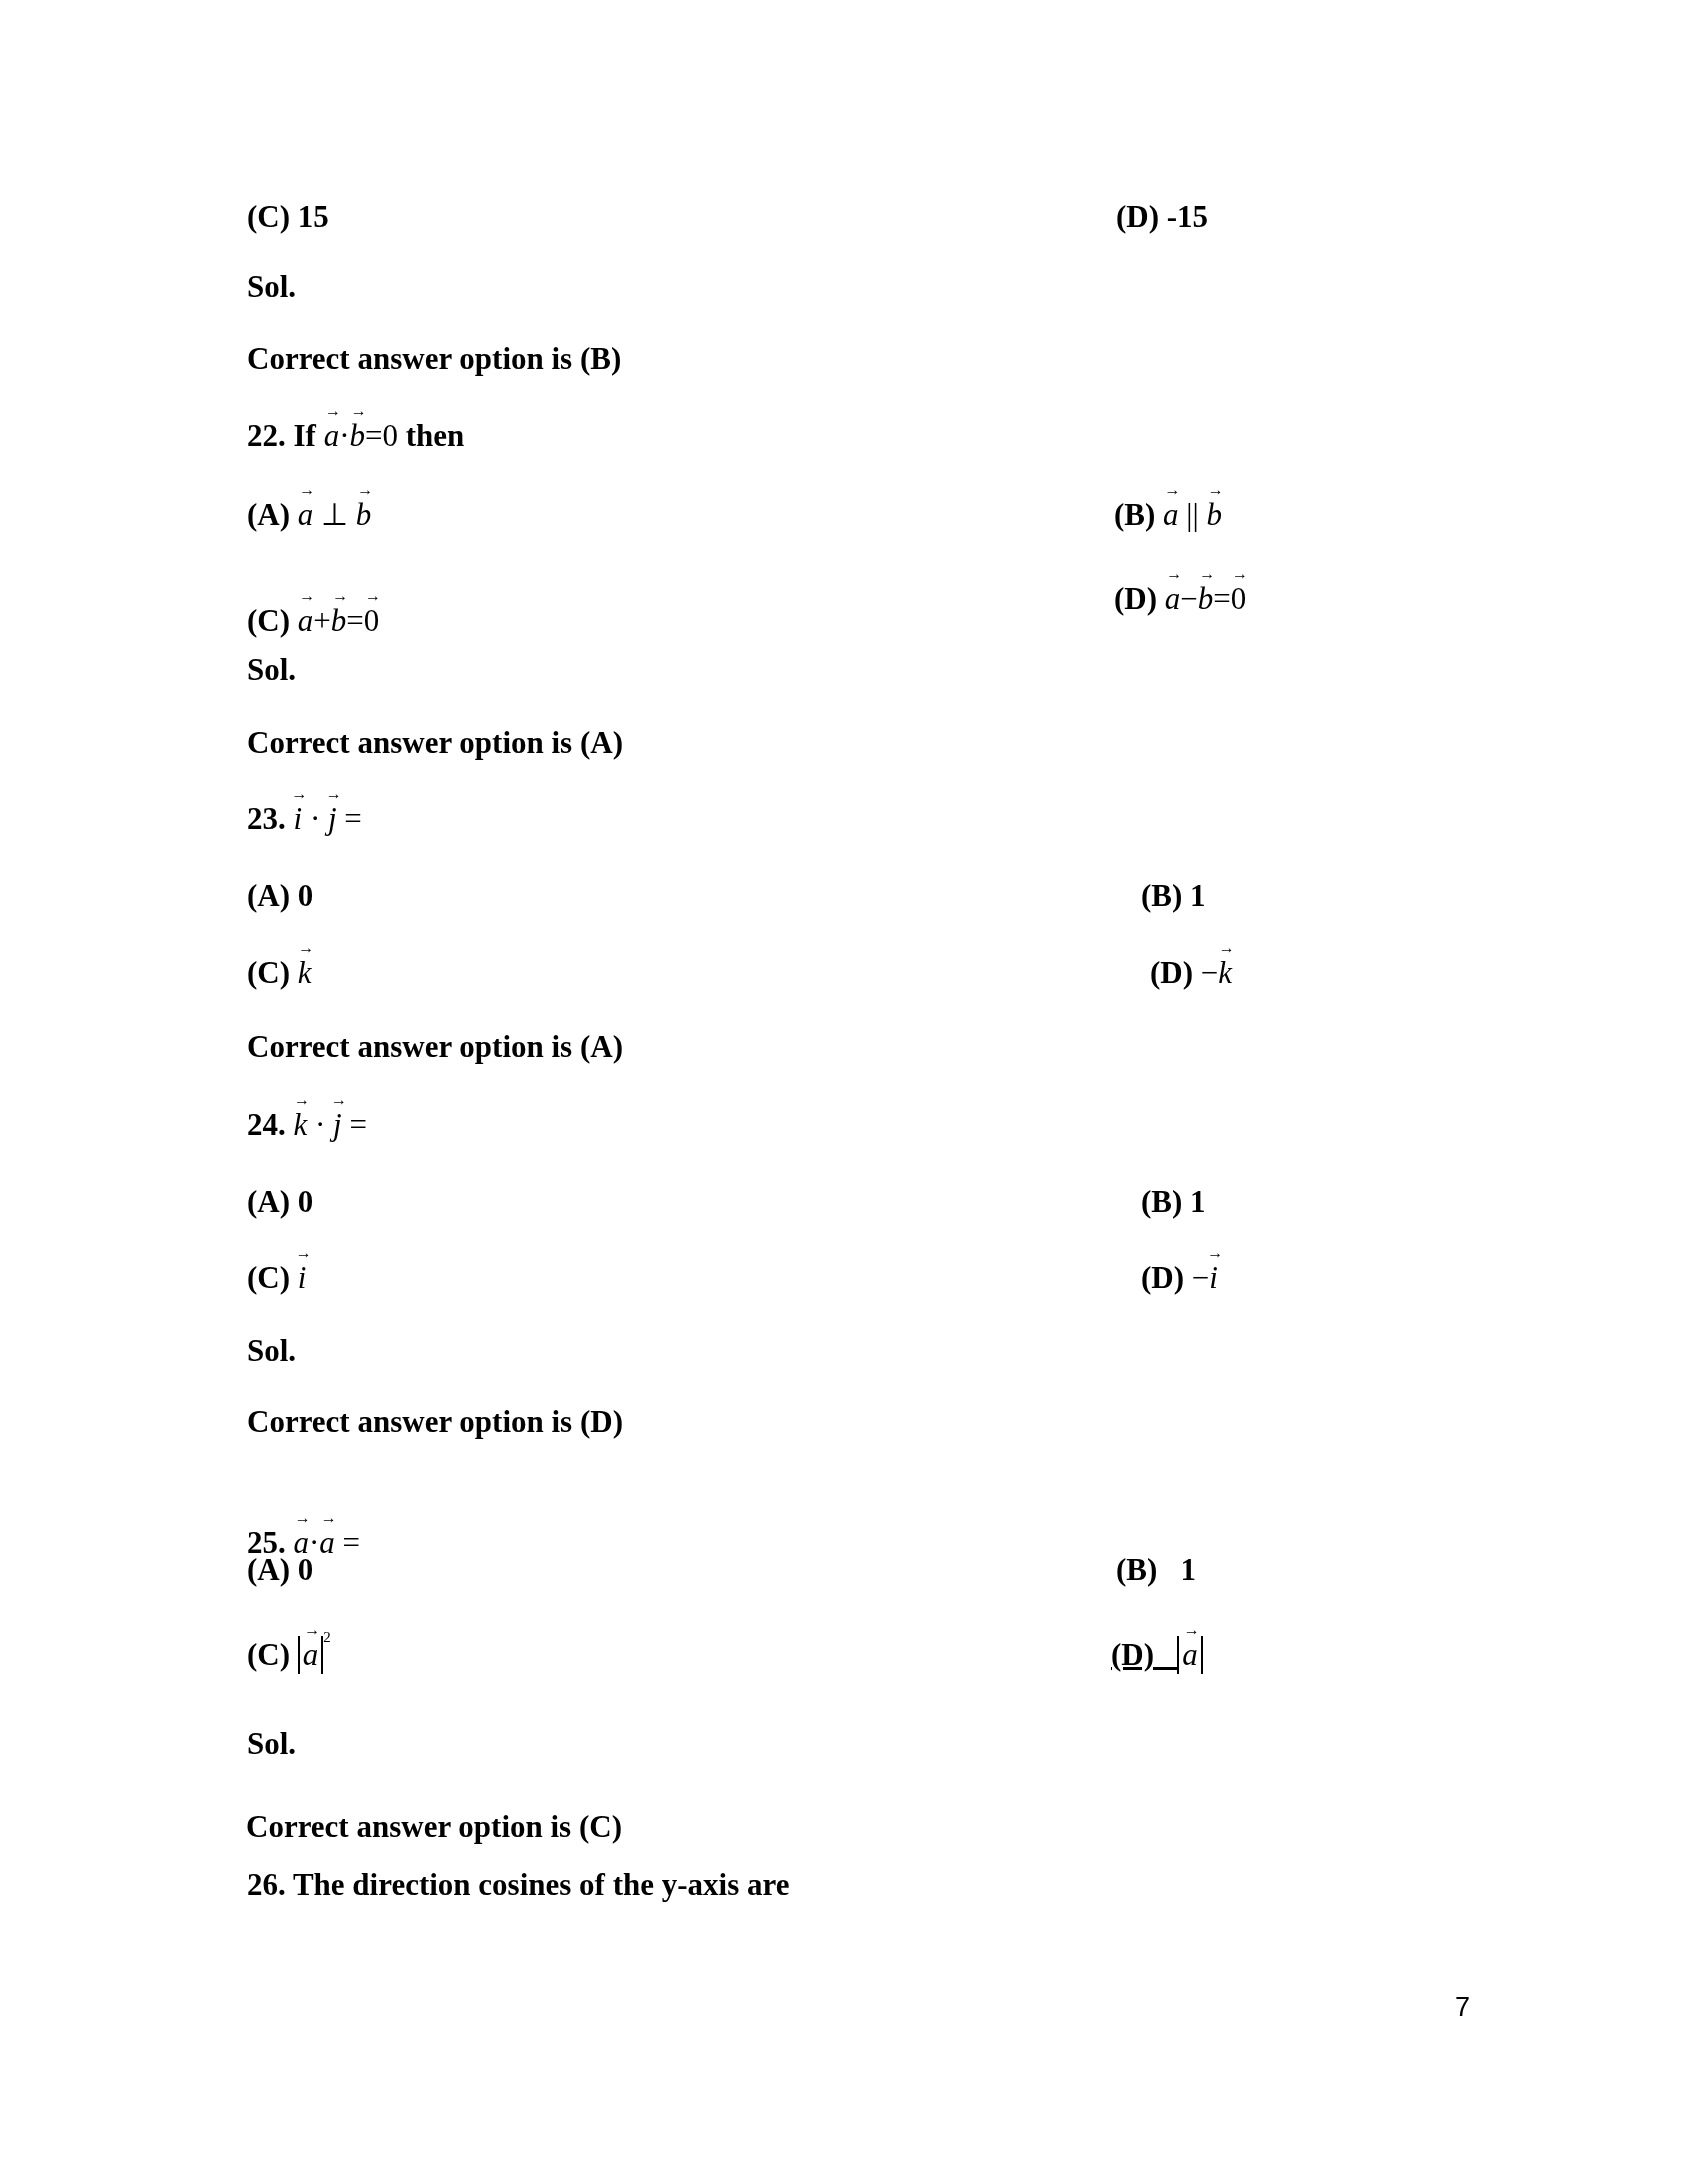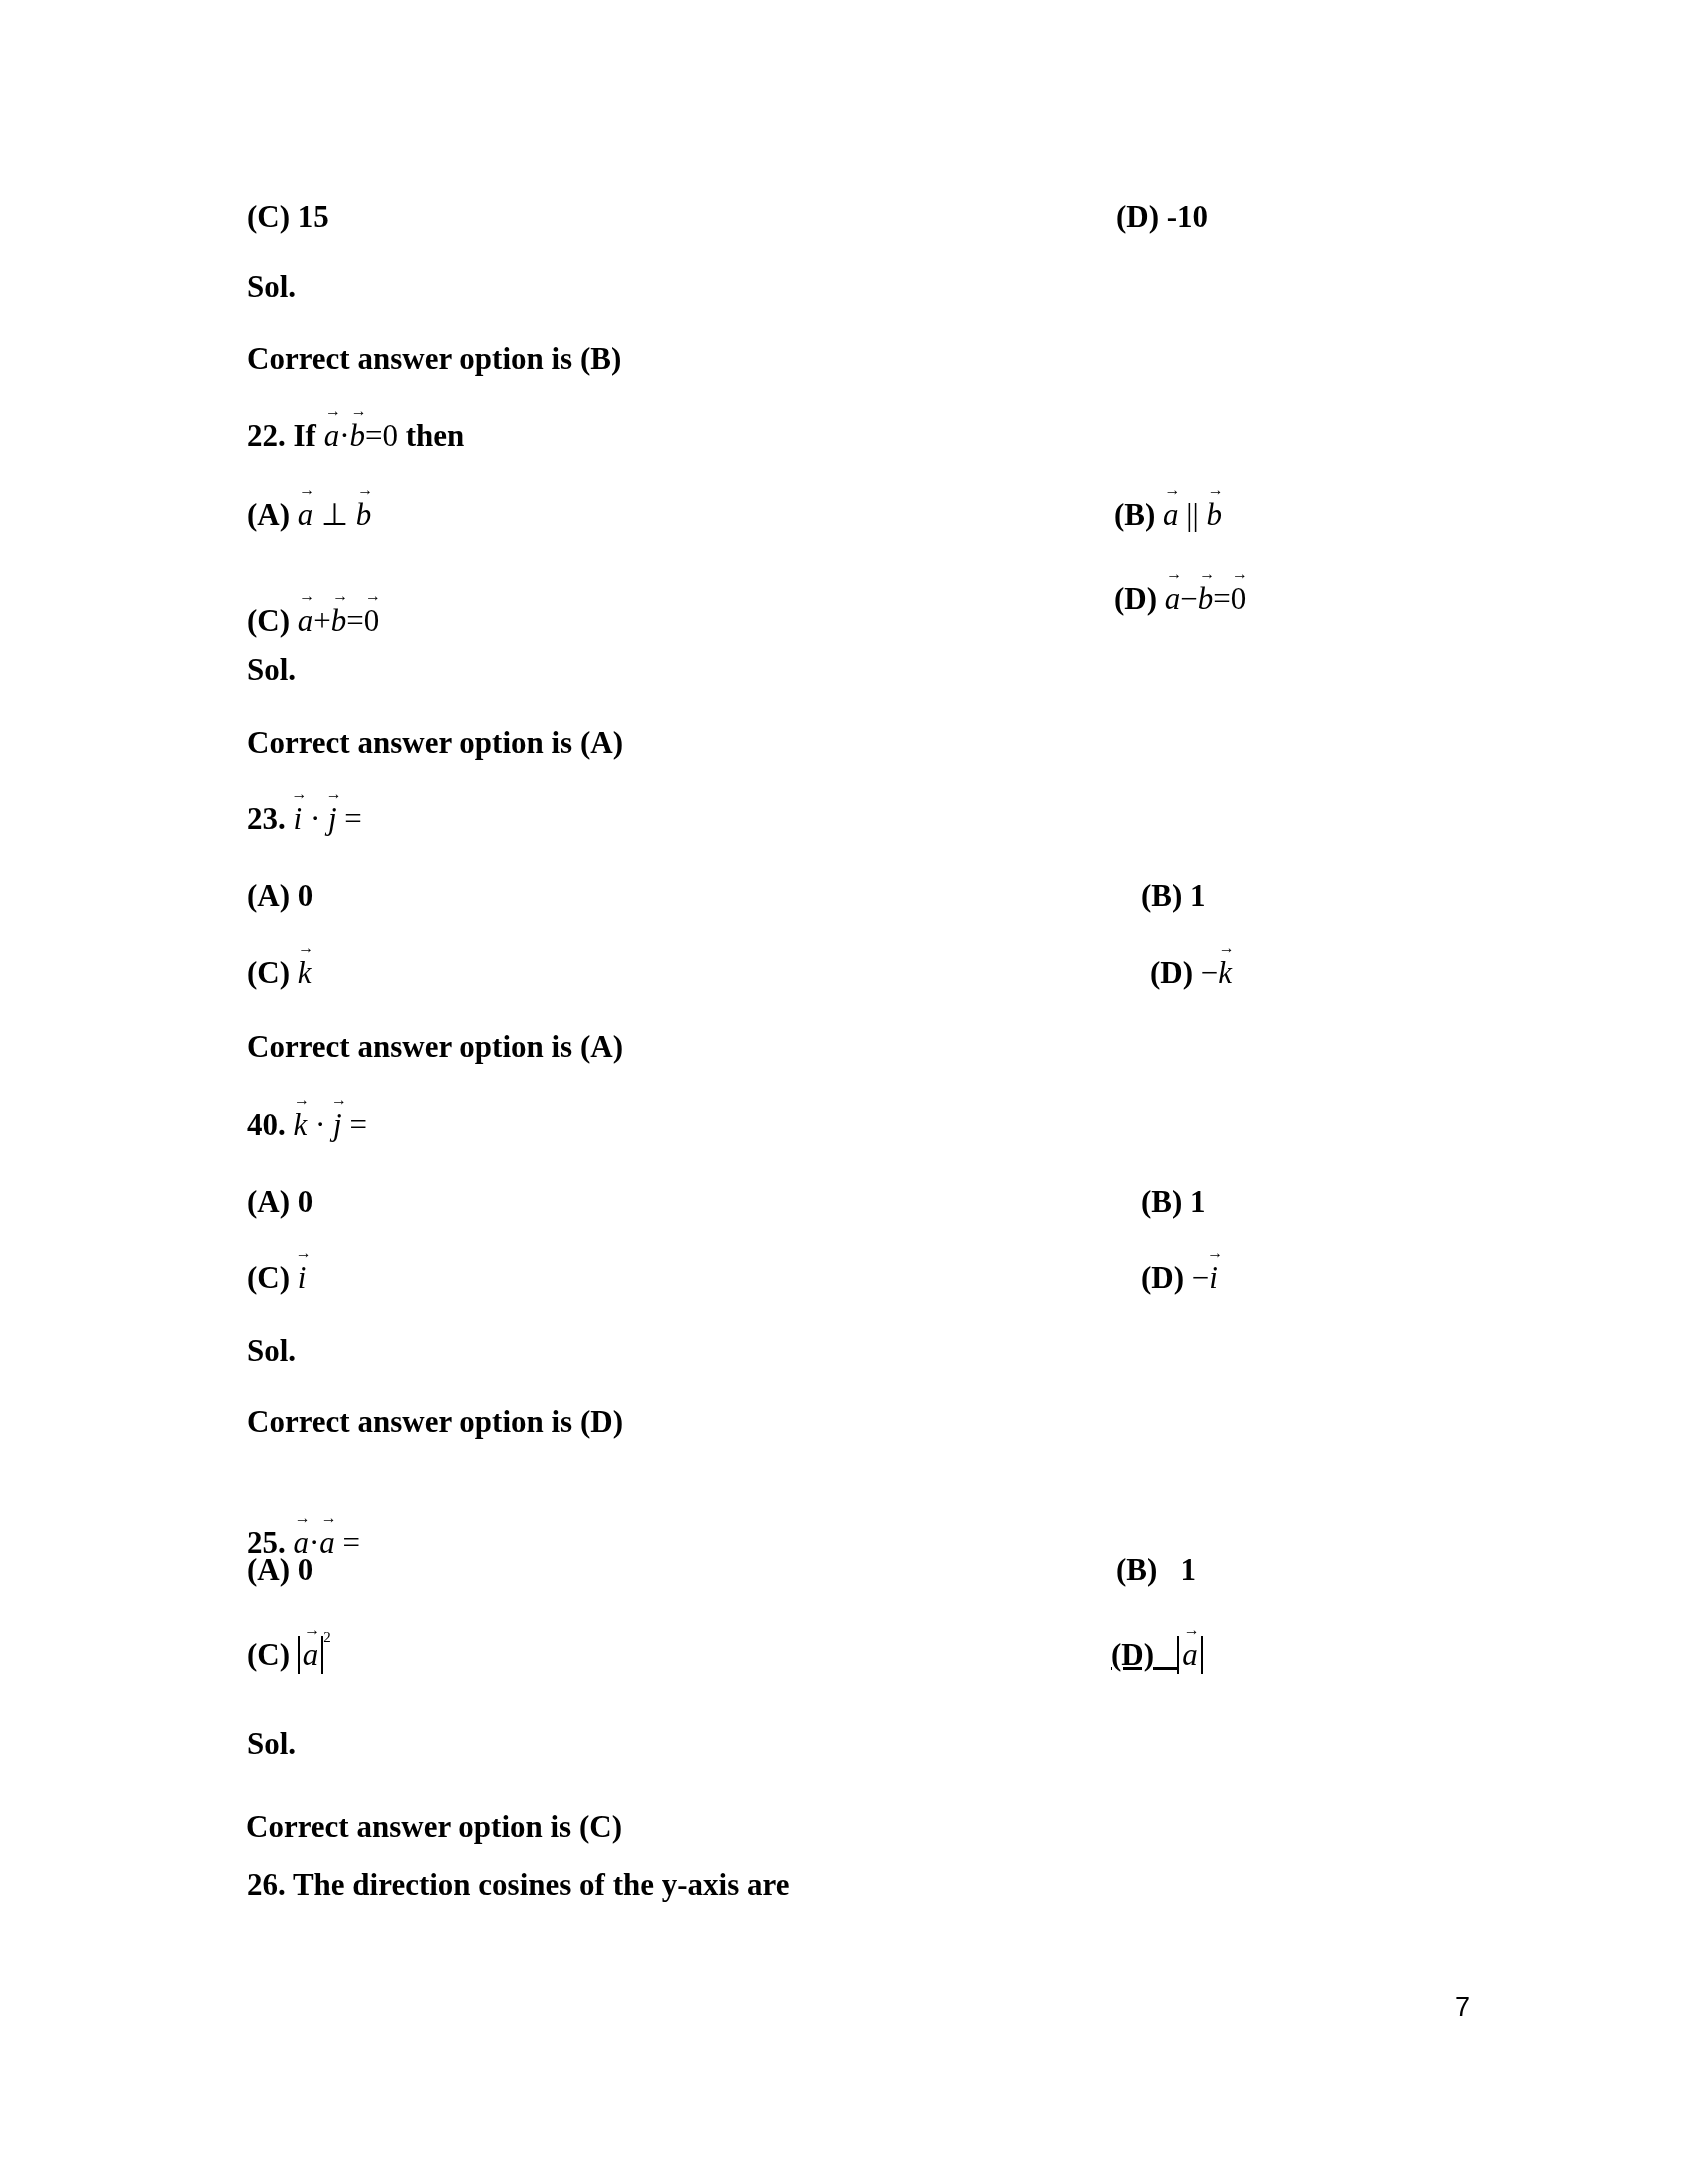--- a/index.html
+++ b/index.html
@@ -12,21 +12,21 @@
   .vec::before { content:"\2192"; position:absolute; left:50%; transform:translateX(-40%); top:-17px;
                  font-size:16px; font-style:normal; font-weight:normal; }
   .abs { display:inline-block; border-left:2px solid #000; border-right:2px solid #000; padding:2px 3px; line-height:1.1; }
   sup { font-size:15px; font-weight:normal; font-style:normal; vertical-align:top; position:relative; top:-6px; }
   .pagenum { position:absolute; left:1455px; top:1992px; font-family:"Liberation Sans", sans-serif; font-size:27px; }
 </style>
 </head>
 <body>
 
 <div class="line" style="left:247px;top:201px;">(C) 15</div>
-<div class="line" style="left:1116px;top:201px;">(D) -10</div>
+<div class="line" style="left:1116px;top:201px;">(D) -15</div>
 <div class="line" style="left:247px;top:271px;">Sol.</div>
 <div class="line" style="left:247px;top:343px;">Correct answer option is (B)</div>
 
 <div class="line" style="left:247px;top:420px;">
   <span>22. If</span>
   <span class="math"><span class="vec">a</span><span class="op">·</span><span class="vec">b</span><span class="op">=0</span></span><span> then</span>
 </div>
 <div class="line" style="left:247px;top:499px;">
   <span>(A)</span>
   <span class="math"><span class="vec">a</span><span class="op"> ⊥ </span><span class="vec">b</span></span>
@@ -56,21 +56,21 @@
   <span>(C)</span>
   <span class="math"><span class="vec">k</span></span>
 </div>
 <div class="line" style="left:1150px;top:957px;">
   <span>(D)</span>
   <span class="math"><span class="op">−</span><span class="vec">k</span></span>
 </div>
 <div class="line" style="left:247px;top:1031px;">Correct answer option is (A)</div>
 
 <div class="line" style="left:247px;top:1109px;">
-  <span>40.</span>
+  <span>24.</span>
   <span class="math"><span class="vec">k</span><span class="op"> · </span><span class="vec">j</span><span class="op"> =</span></span>
 </div>
 <div class="line" style="left:247px;top:1186px;">(A) 0</div>
 <div class="line" style="left:1141px;top:1186px;">(B) 1</div>
 <div class="line" style="left:247px;top:1262px;">
   <span>(C)</span>
   <span class="math"><span class="vec">i</span></span>
 </div>
 <div class="line" style="left:1141px;top:1262px;">
   <span>(D)</span>

